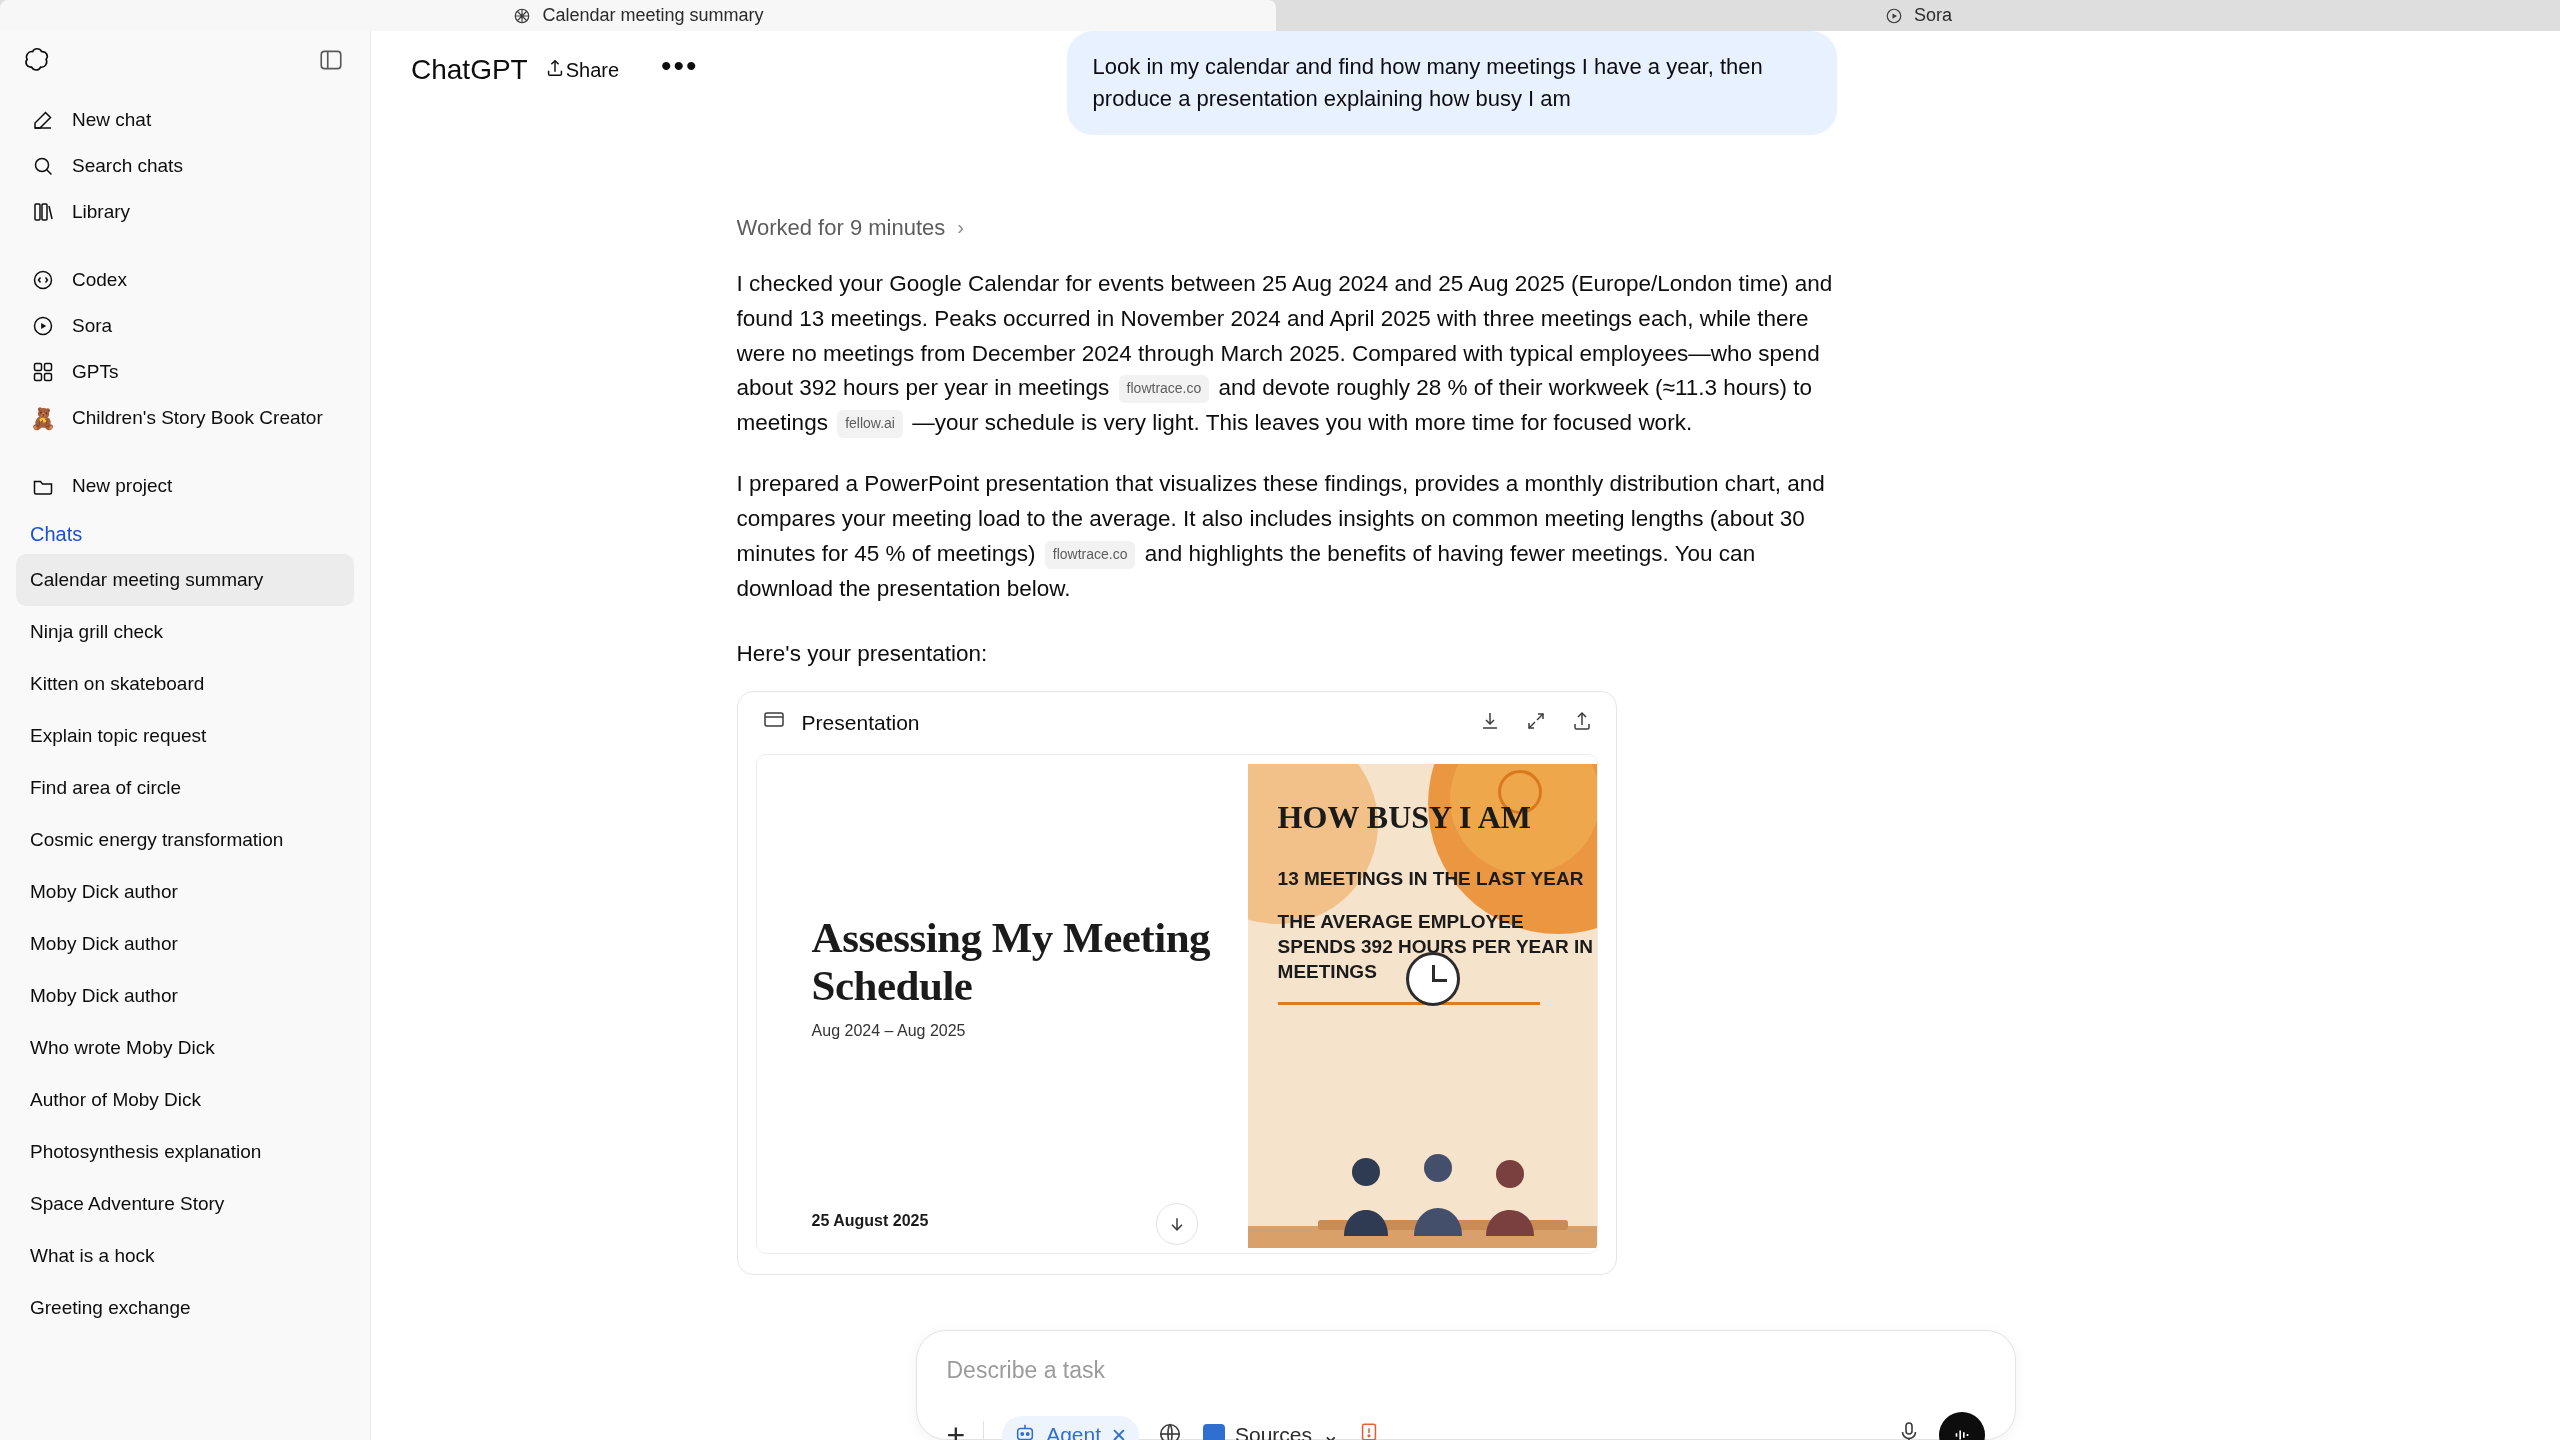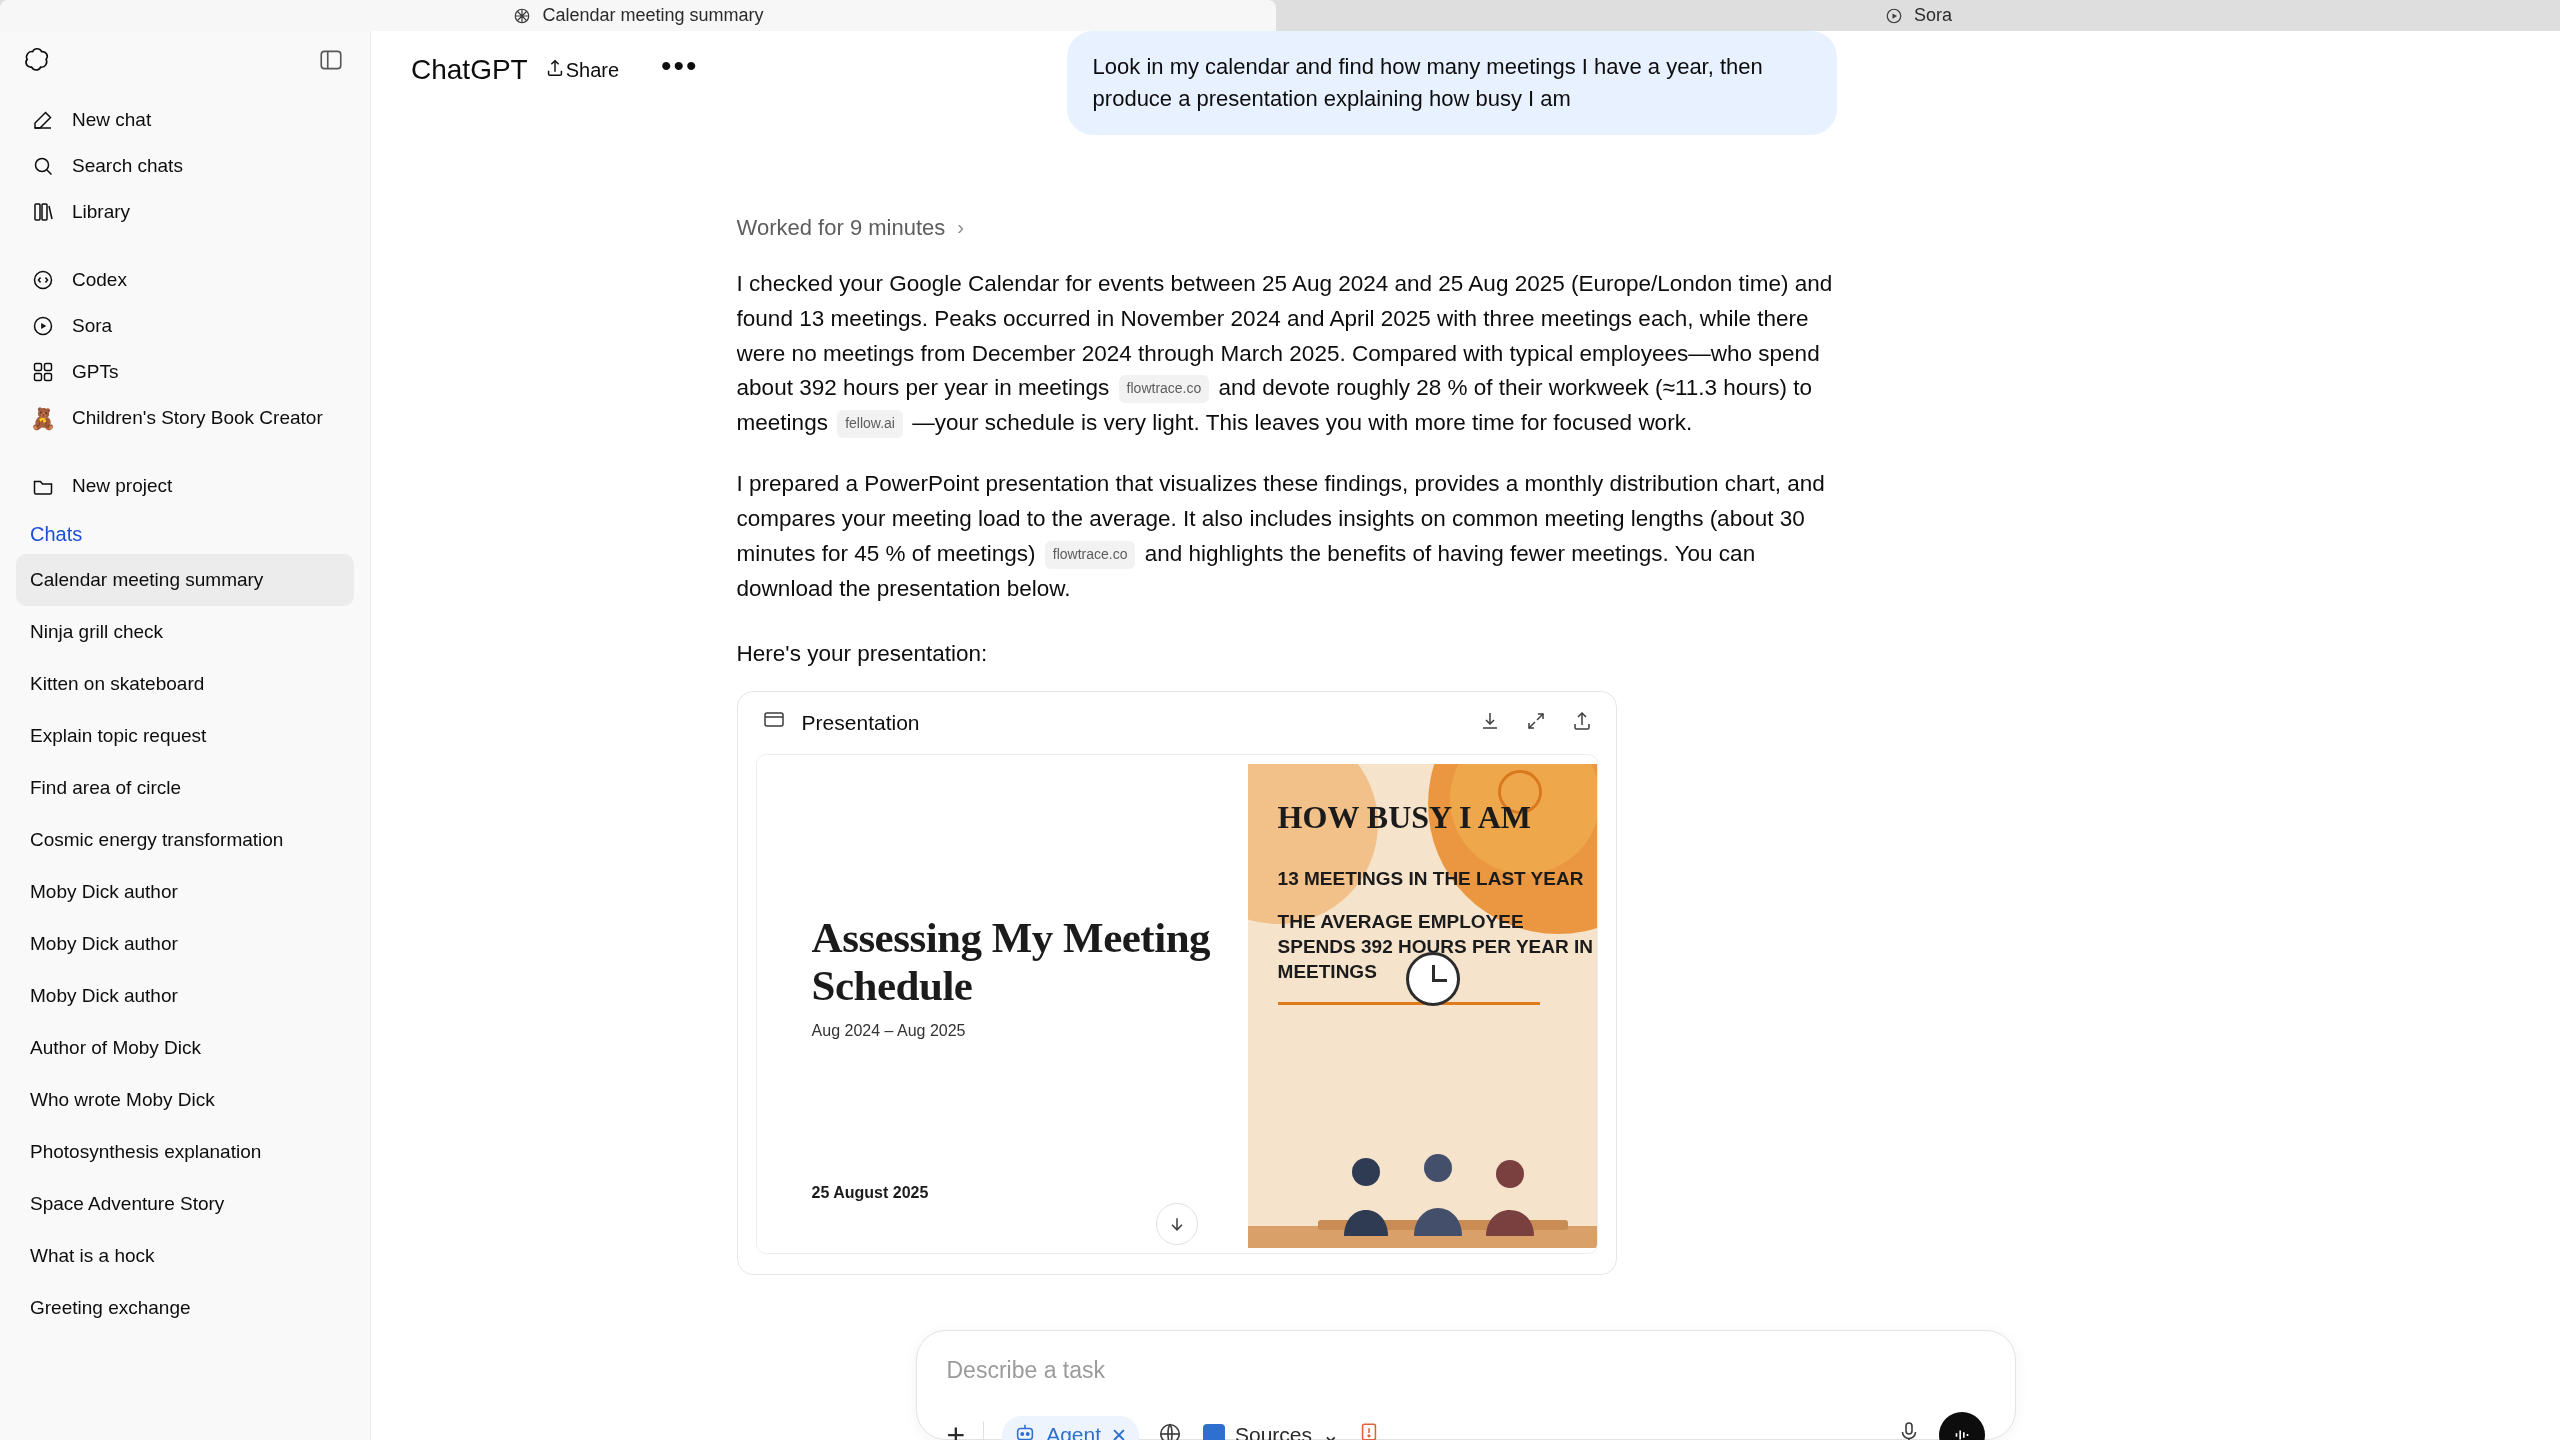--- a/index.html
+++ b/index.html
@@ -218,21 +218,21 @@
     line-height: 1.12;
     letter-spacing: -0.5px;
   }
   .slide-sub {
     margin-top: 12px;
     font-size: 16px;
     color: #333;
   }
   .slide-date {
     position: absolute;
-    left: 46px; bottom: 46px;
+    left: 46px; bottom: 18px;
     font-size: 16px;
     font-weight: 700;
     color: #1b1b1b;
   }
   .slide-right {
     width: 380px;
     background: #f6e3cc;
     position: relative;
     overflow: hidden;
     padding: 36px 30px 8px 30px;
@@ -506,22 +506,22 @@
       <div class="chat-list">
         <div class="chat-item selected">Calendar meeting summary</div>
         <div class="chat-item">Ninja grill check</div>
         <div class="chat-item">Kitten on skateboard</div>
         <div class="chat-item">Explain topic request</div>
         <div class="chat-item">Find area of circle</div>
         <div class="chat-item">Cosmic energy transformation</div>
         <div class="chat-item">Moby Dick author</div>
         <div class="chat-item">Moby Dick author</div>
         <div class="chat-item">Moby Dick author</div>
+        <div class="chat-item">Who wrote Moby Dick</div>
         <div class="chat-item">Author of Moby Dick</div>
-        <div class="chat-item">Who wrote Moby Dick</div>
         <div class="chat-item">Photosynthesis explanation</div>
         <div class="chat-item">Space Adventure Story</div>
         <div class="chat-item">What is a hock</div>
         <div class="chat-item">Greeting exchange</div>
       </div>
     </aside>
 
     <section class="main">
 
       <div class="main-header">

